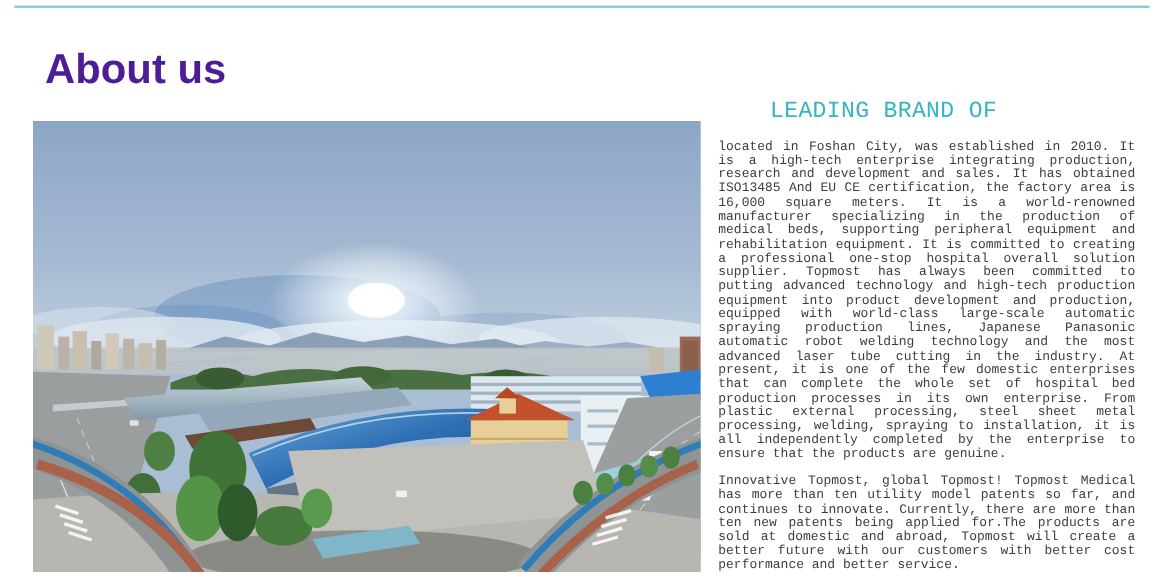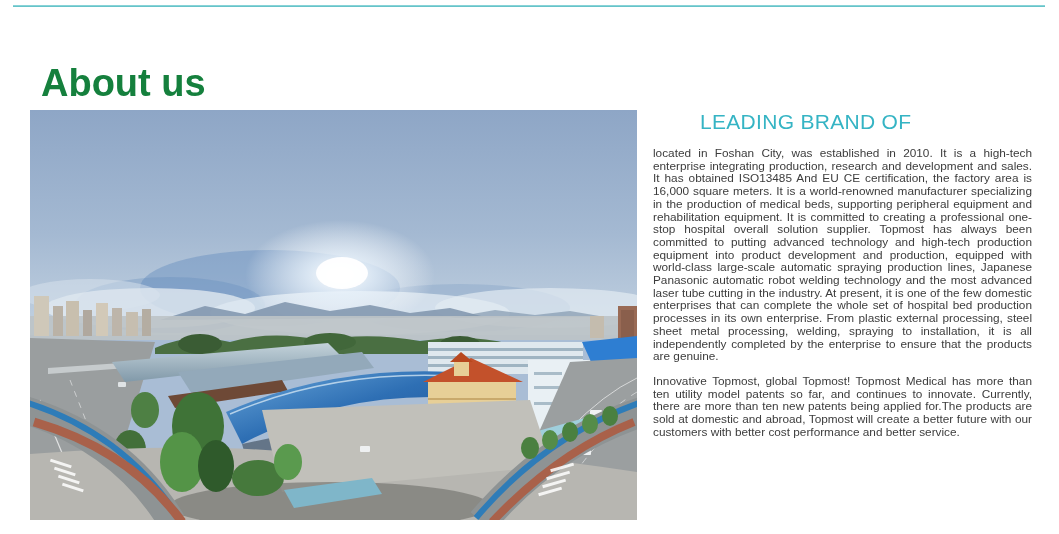--- a/index.html
+++ b/index.html
@@ -6,30 +6,30 @@
   body{
     width:1059px;height:534px;position:relative;overflow:hidden;
     background:#ffffff;
     font-family:"Liberation Sans","DejaVu Sans",sans-serif;
   }
   .top-rule{
     position:absolute;left:13px;right:14px;top:5px;height:2px;
     background:linear-gradient(#9adbde,#54bcc2);
   }
   .page-title{
-    position:absolute;left:41px;top:37px;
-    font-size:38px;font-weight:bold;color:#15803d;letter-spacing:0px;
+    position:absolute;left:41px;top:17px;
+    font-size:38px;font-weight:bold;color:#4c1d95;letter-spacing:0px;
   }
   .photo-wrap{
     position:absolute;left:30px;top:110px;width:607px;height:410px;
     overflow:hidden;background:#a9bdd5;
   }
   .photo-wrap svg{display:block;width:100%;height:100%;}
   .about-col{
-    position:absolute;left:653px;top:110px;width:379px;
+    position:absolute;left:653px;top:90px;width:379px;font-family:Liberation Mono, monospace;
   }
   .about-headline{
     margin:0 0 13px 0;padding-left:47px;
     color:#35b4c4;font-size:21px;line-height:24px;font-weight:500;
     letter-spacing:0.3px;
   }
   .about-body p{
     margin:0 0 12px 0;
     color:#3c3c3c;font-size:11.8px;line-height:12.7px;
     text-align:justify;

